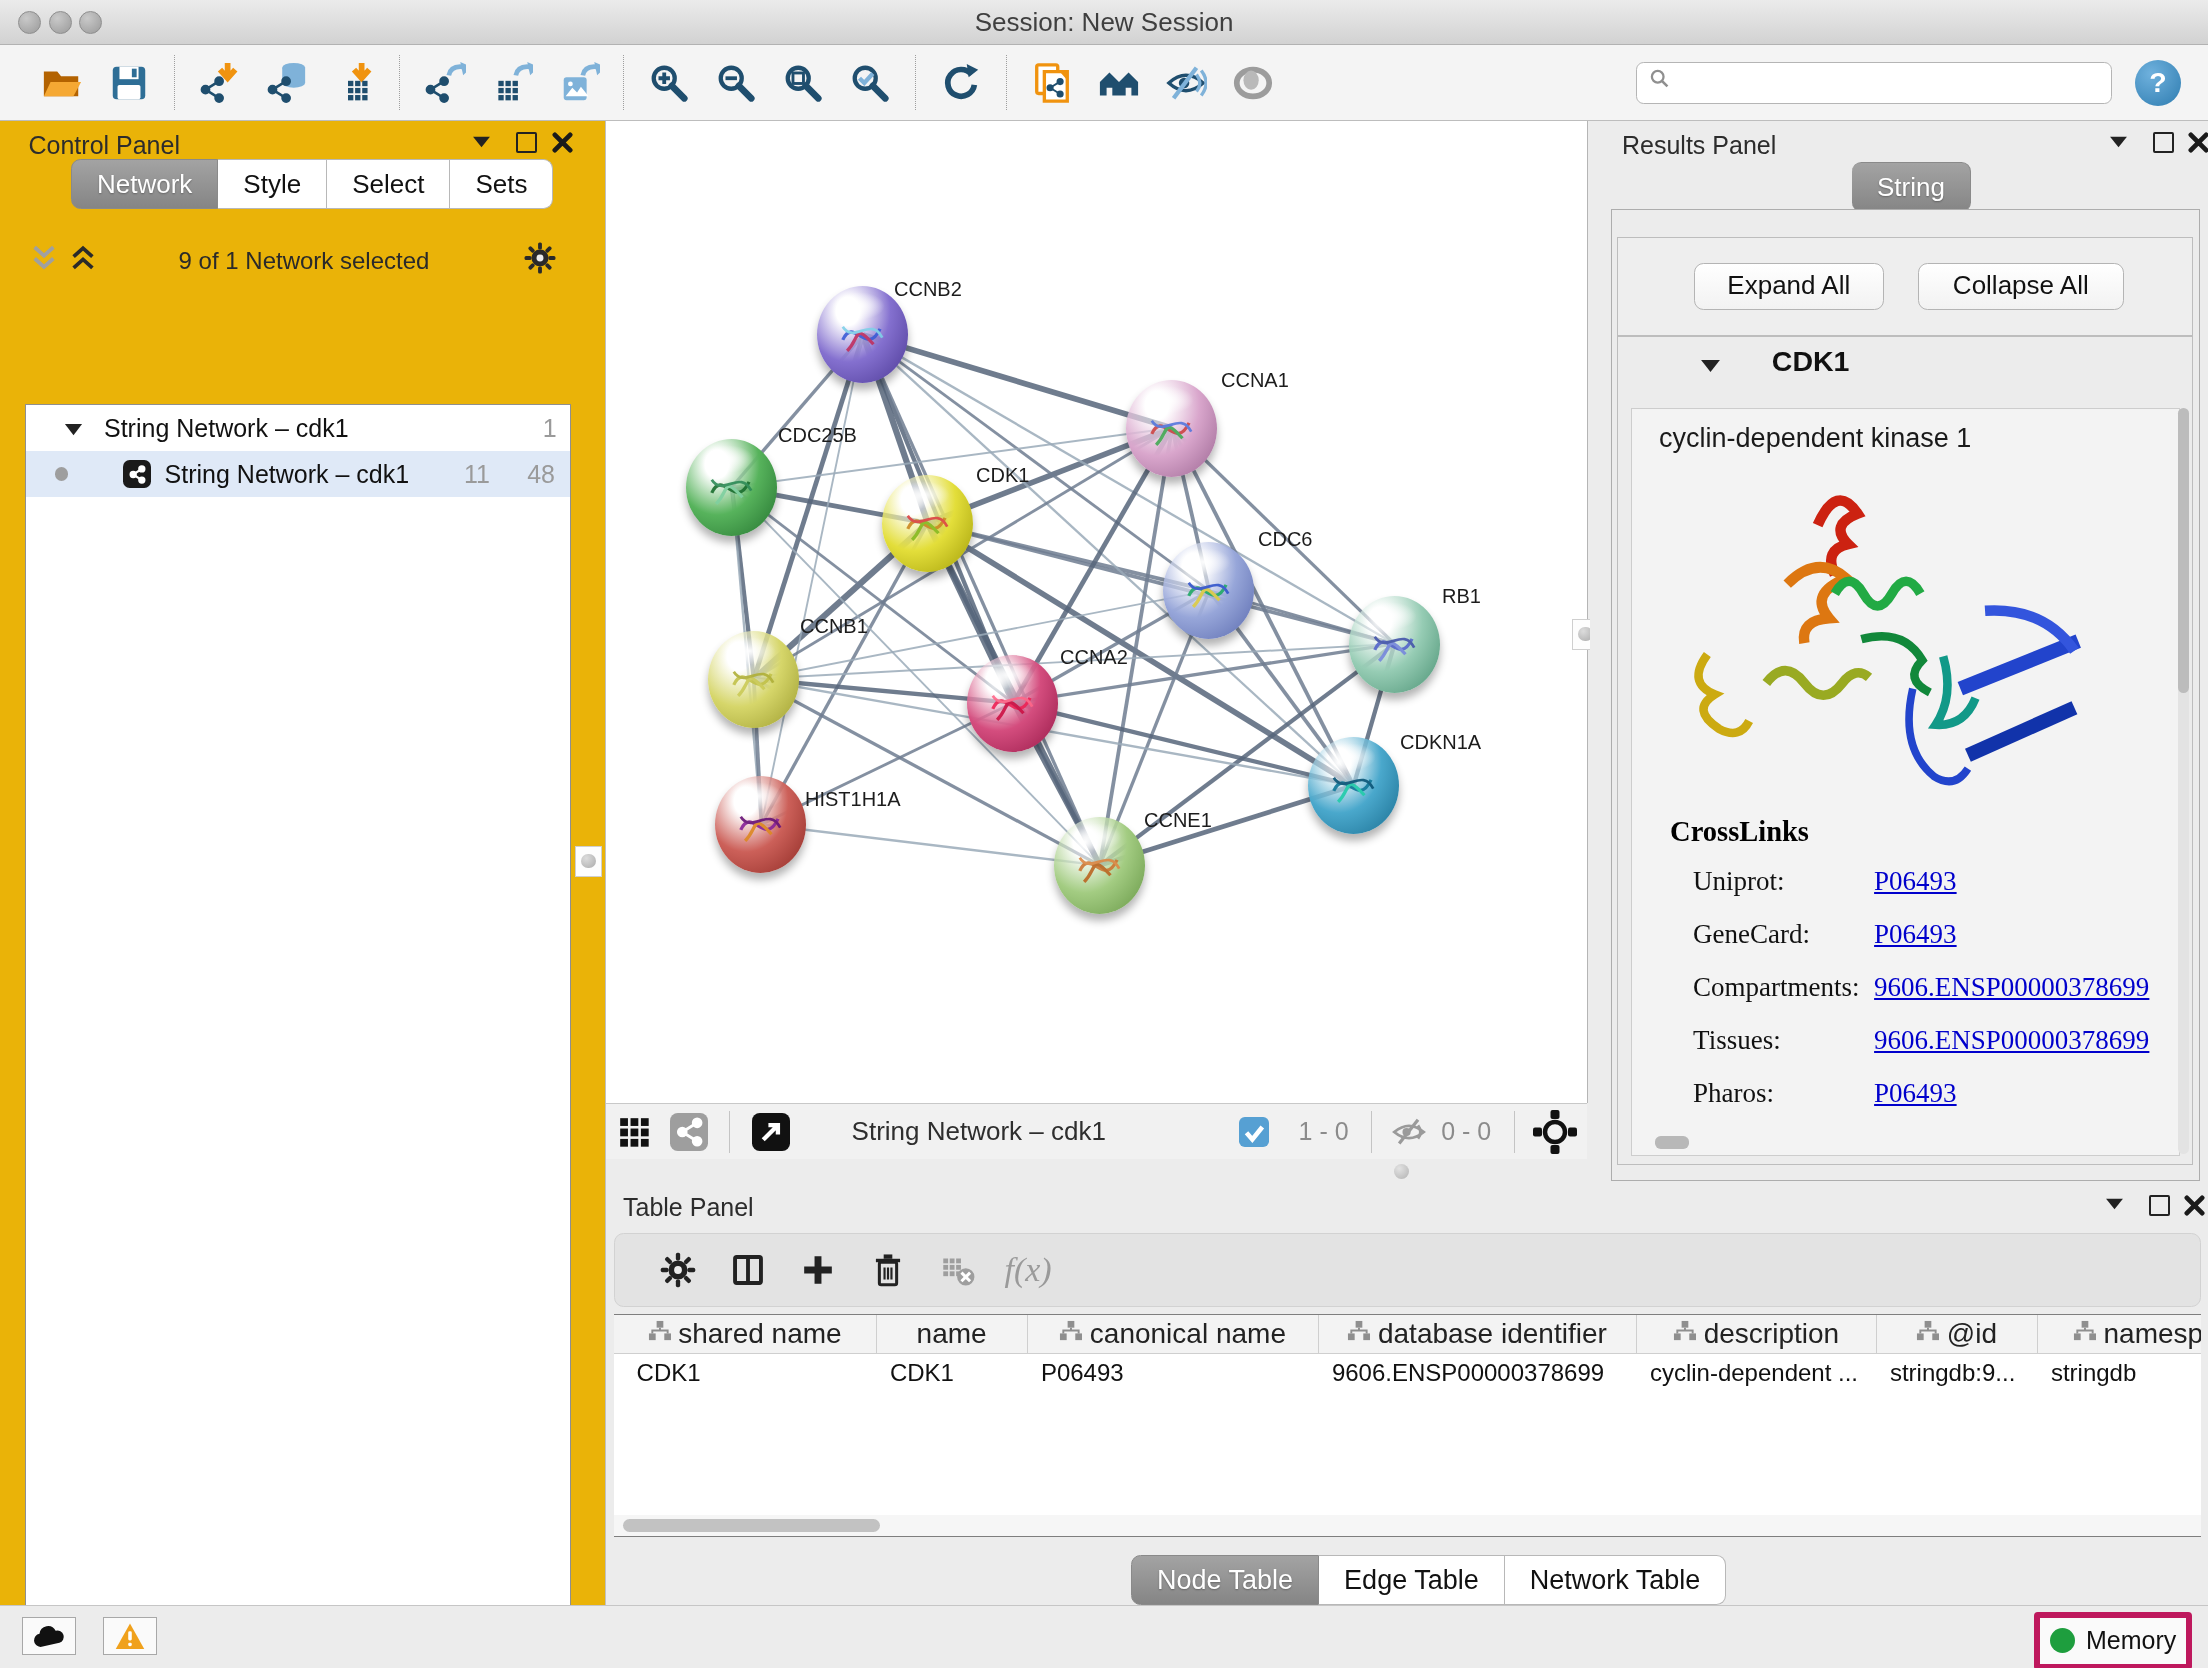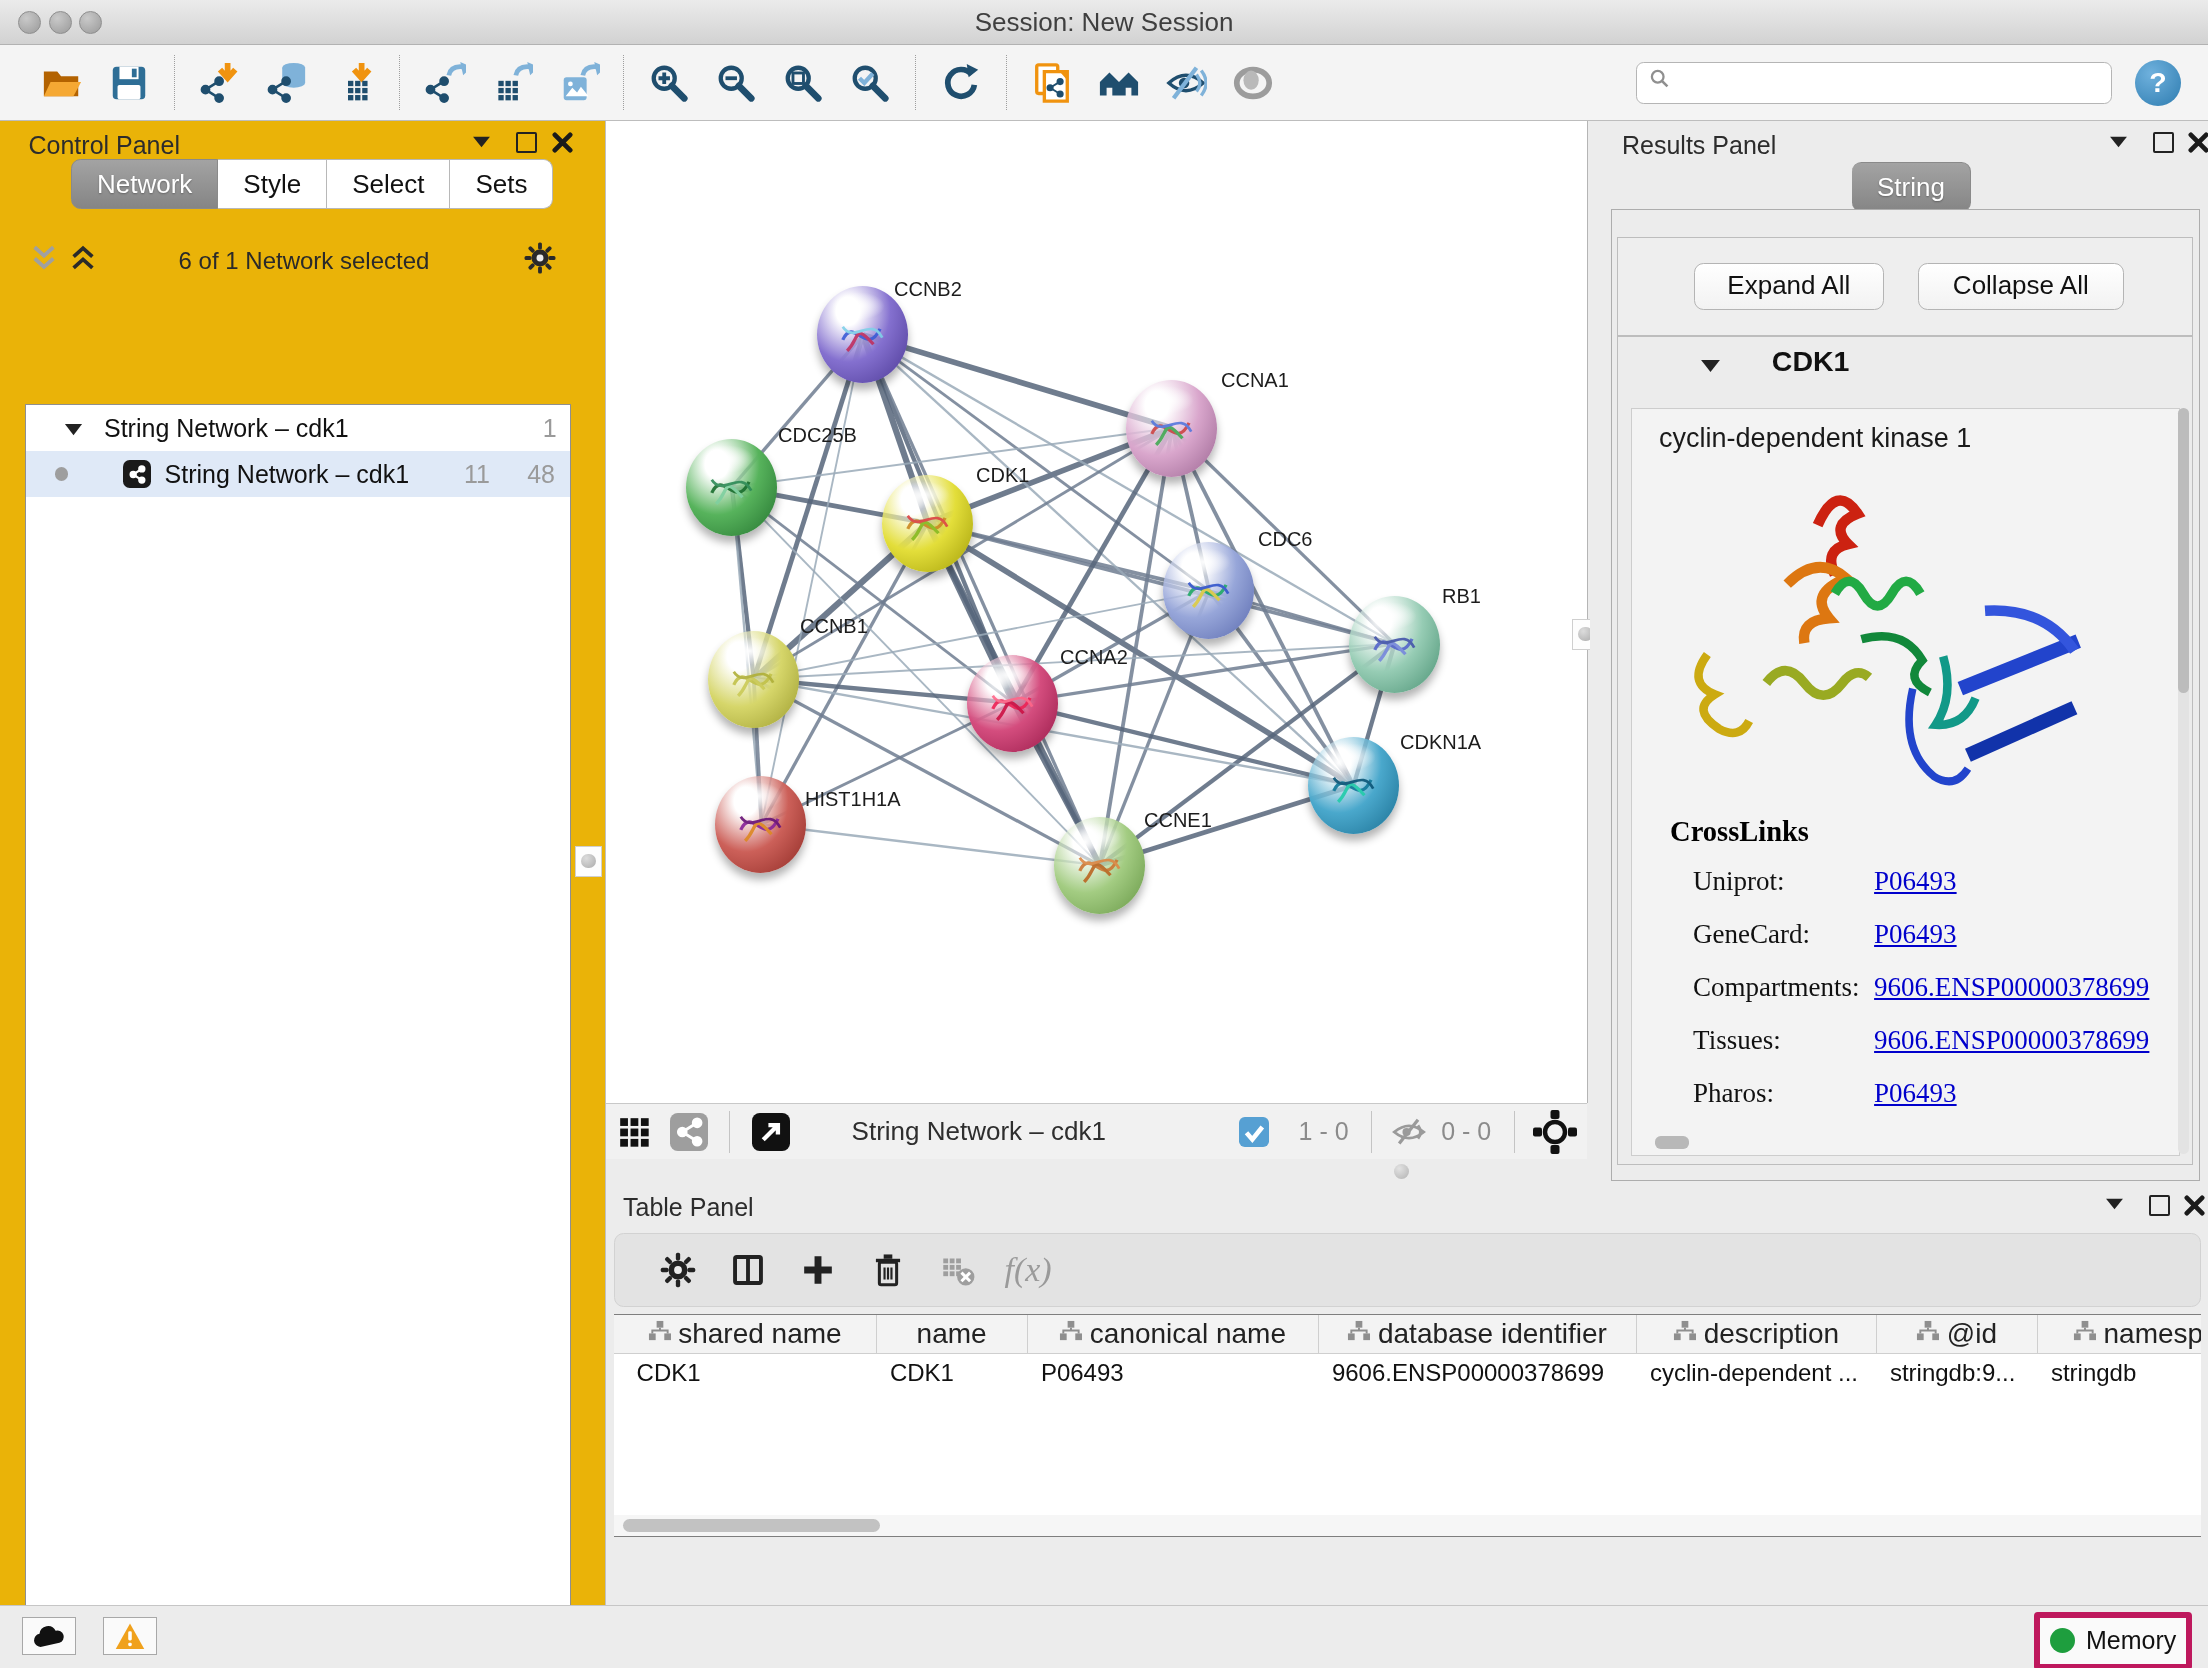--- a/index.html
+++ b/index.html
@@ -303,21 +303,21 @@
         <span class="tab">Sets</span>
       </div>
     <div class="abs" style="left:28.5px;top:124px">
       <svg width="30" height="27" viewBox="0 0 32 28">
           <path d="M6 2 l10 9 10-9 M6 14 l10 9 10-9" stroke="#a0a0a0" stroke-width="4" fill="none"></path>
         </svg></div>
     <div class="abs" style="left:68px;top:124px">
       <svg width="30" height="27" viewBox="0 0 32 28">
           <path d="M6 12 l10-9 10 9 M6 24 l10-9 10 9" stroke="#2a2a2a" stroke-width="4" fill="none"></path>
         </svg></div>
-    <div class="abs" style="left:114px;top:126px;width:380px;text-align:center;font-size:24px;color:#2a2a2a">6 of 1 Network selected</div>
+    <div class="abs" style="left:114px;top:126px;width:380px;text-align:center;font-size:24px;color:#2a2a2a">9 of 1 Network selected</div>
     <div class="abs" style="left:523px;top:120px" id="cp-gear"><svg width="34" height="34" viewBox="0 0 44 44">
           <rect x="19.5" y="2" width="5" height="9" rx="2" fill="#2a2a2a" transform="rotate(0 22 22)"></rect>
           <rect x="19.5" y="2" width="5" height="9" rx="2" fill="#2a2a2a" transform="rotate(45 22 22)"></rect>
           <rect x="19.5" y="2" width="5" height="9" rx="2" fill="#2a2a2a" transform="rotate(90 22 22)"></rect>
           <rect x="19.5" y="2" width="5" height="9" rx="2" fill="#2a2a2a" transform="rotate(135 22 22)"></rect>
           <rect x="19.5" y="2" width="5" height="9" rx="2" fill="#2a2a2a" transform="rotate(180 22 22)"></rect>
           <rect x="19.5" y="2" width="5" height="9" rx="2" fill="#2a2a2a" transform="rotate(225 22 22)"></rect>
           <rect x="19.5" y="2" width="5" height="9" rx="2" fill="#2a2a2a" transform="rotate(270 22 22)"></rect>
           <rect x="19.5" y="2" width="5" height="9" rx="2" fill="#2a2a2a" transform="rotate(315 22 22)"></rect>
           <circle cx="22" cy="22" r="11" fill="#2a2a2a"></circle>
@@ -754,20 +754,25 @@
             <div class="td" style="width: 318px;">9606.ENSP00000378699</div>
             <div class="td" style="width: 240px;">cyclin-dependent ...</div>
             <div class="td" style="width: 161px;">stringdb:9...</div>
             <div class="td" style="width: 247px;">stringdb</div>
           </div>
         </div>
       <div class="hscroll">
           <i></i>
         </div>
     </div>
+    <div class="tabs btabs" id="table-tabs">
+        <span class="tab sel" style="font-size: 27px;">Node Table</span>
+        <span class="tab" style="font-size: 27px;">Edge Table</span>
+        <span class="tab" style="font-size: 27px;">Network Table</span>
+      </div>
   </div>
 
   <div class="abs statusbar">
     <div class="stbtn" style="left:22px;width:54px">
       <svg width="36" height="25" viewBox="0 0 38 26">
           <path d="M10 24 a7 7 0 0 1 -1-13.9 A9 9 0 0 1 26 7 a6.5 6.5 0 0 1 4 12.6 z" fill="#111"></path>
         </svg>
     </div>
     <div class="stbtn" style="left:103px;width:54px">
       <svg width="32" height="28.5" viewBox="0 0 44 40">

